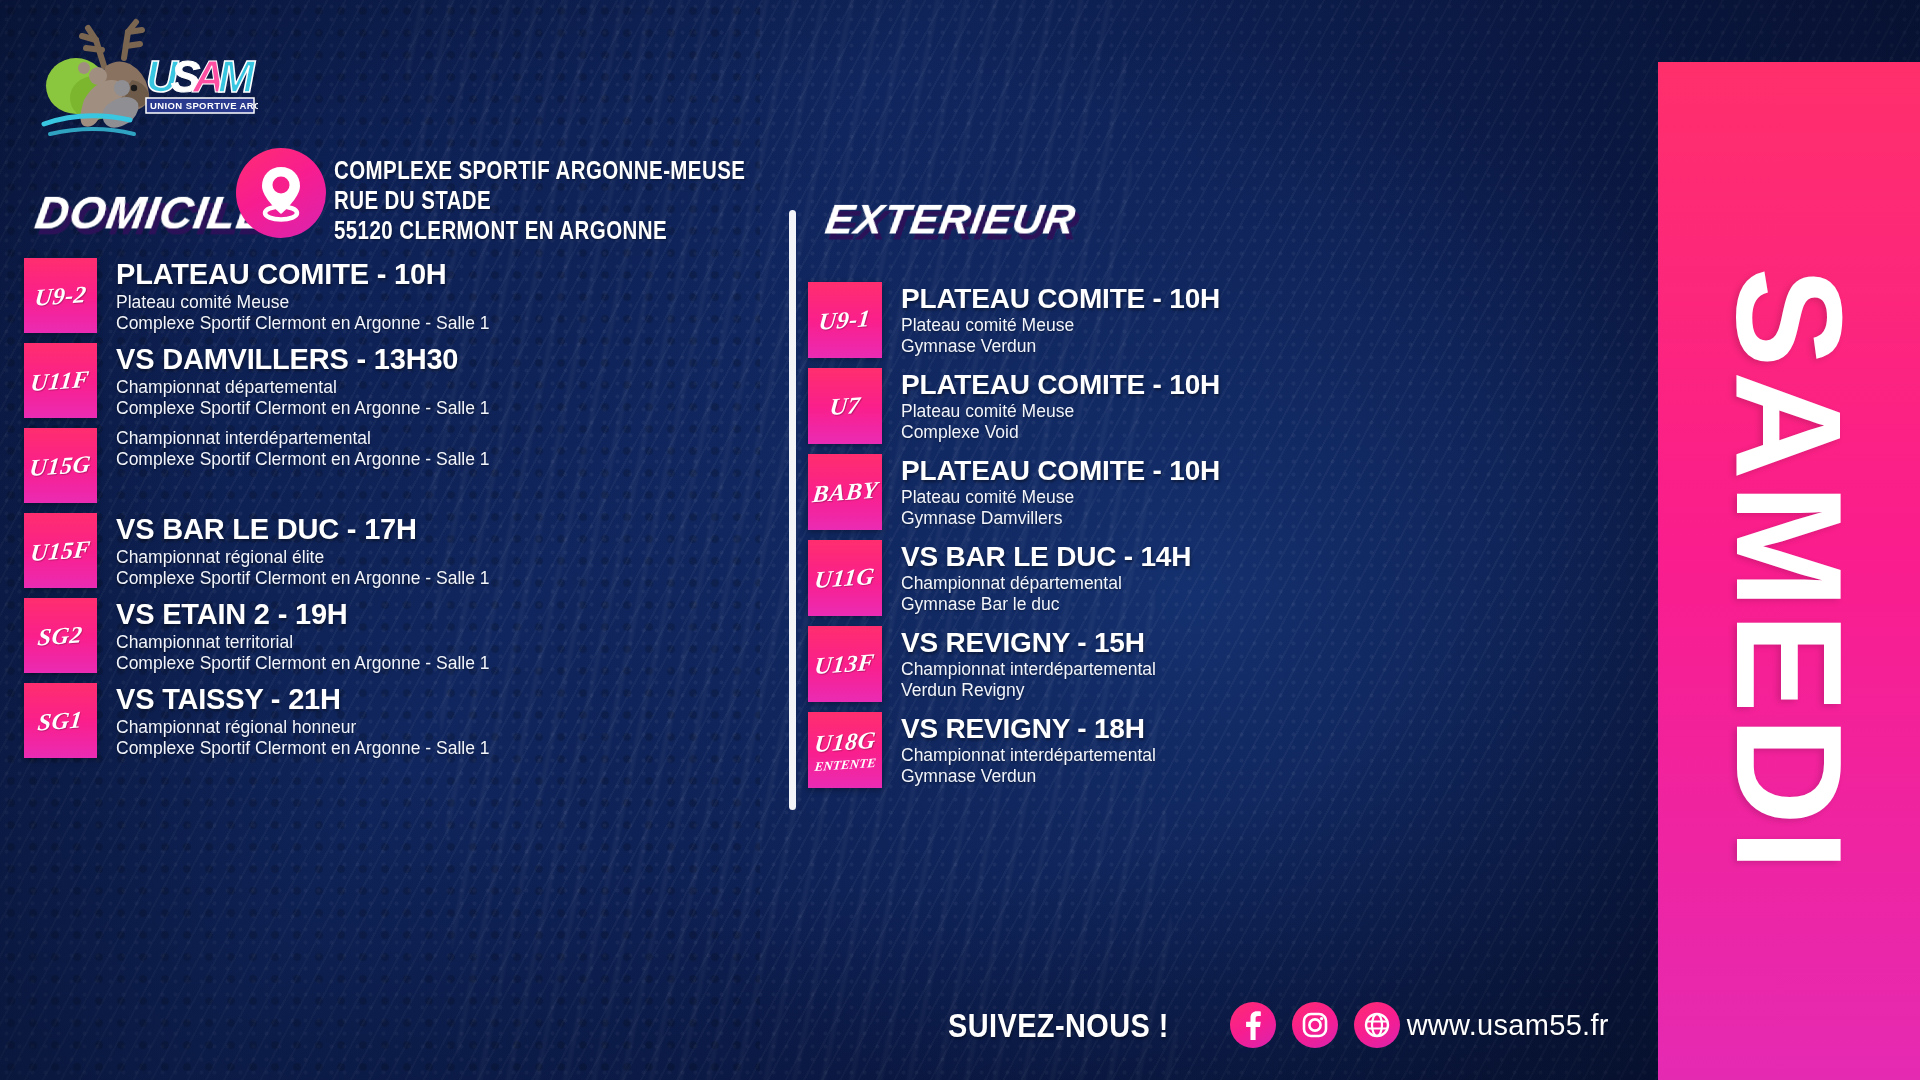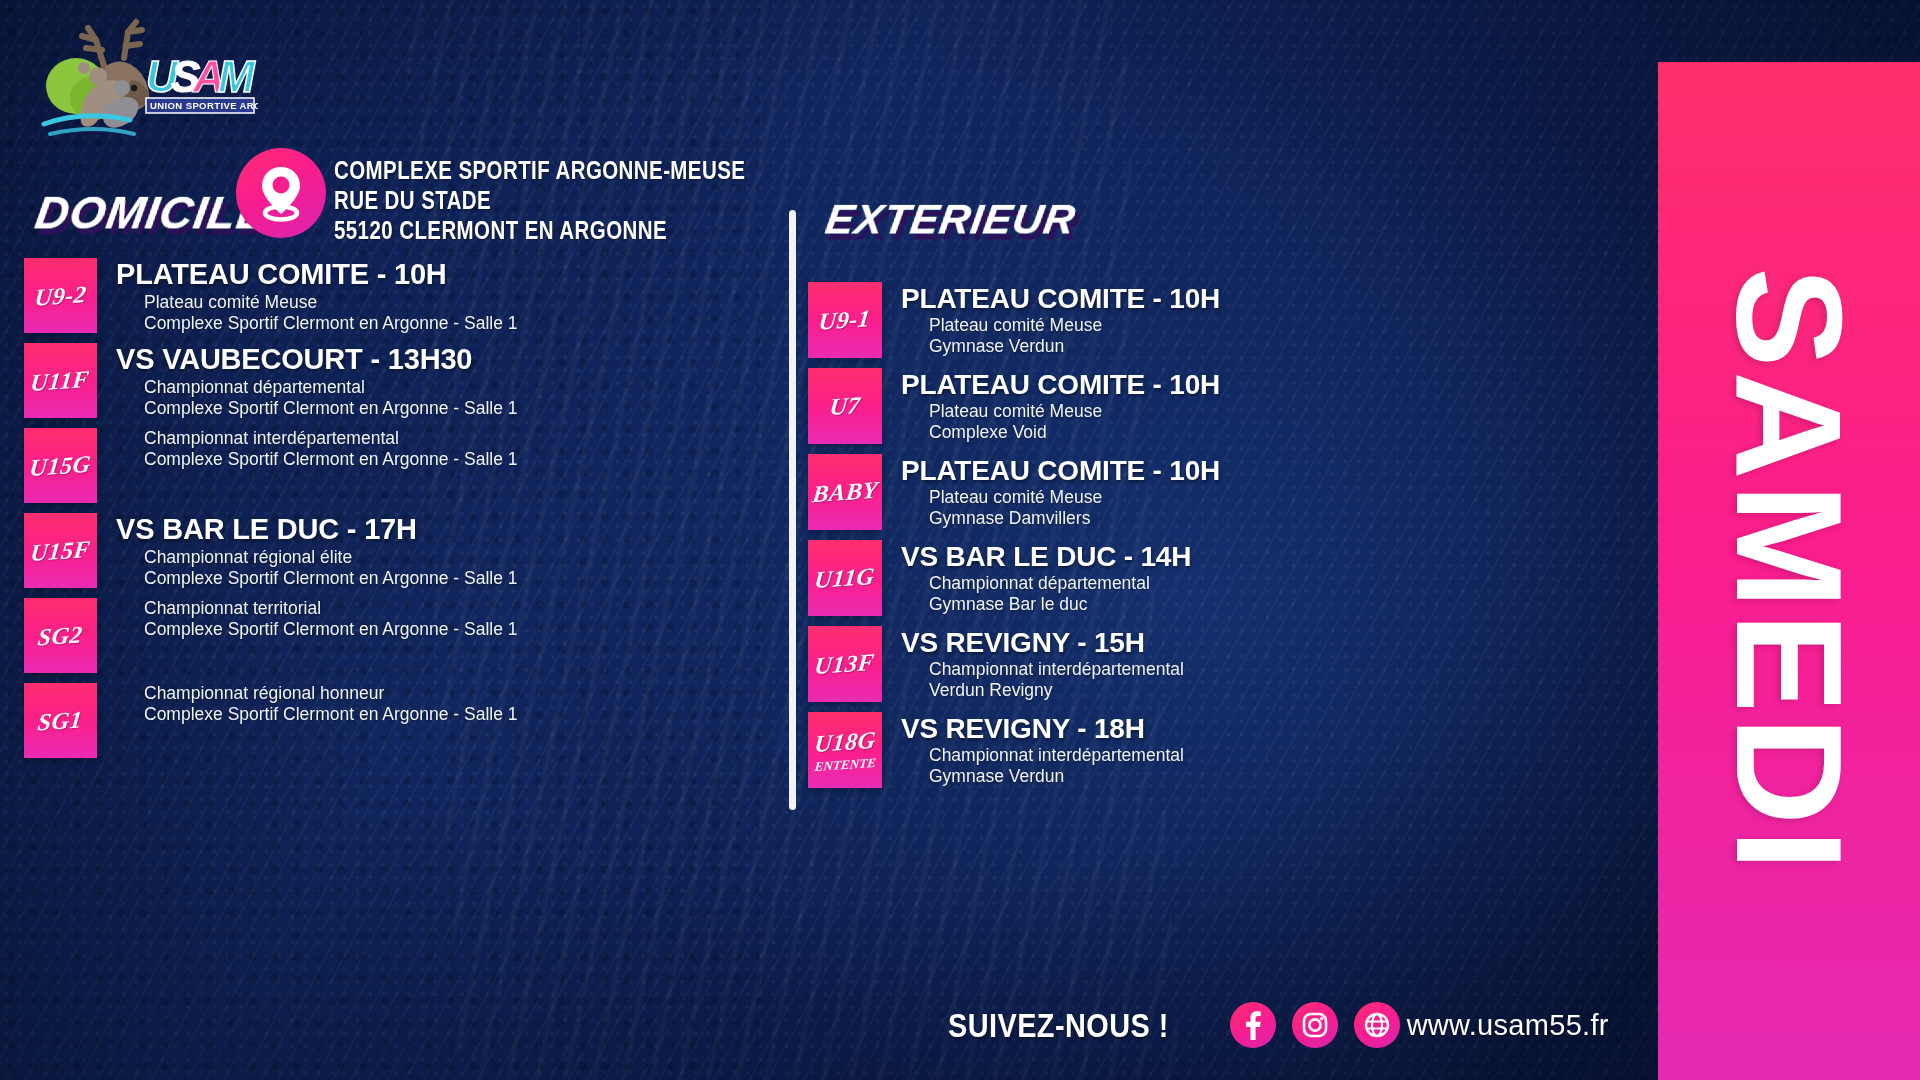--- a/index.html
+++ b/index.html
@@ -142,21 +142,20 @@
     font-family:"Liberation Sans", sans-serif;
   }
   #col-away .m-title { font-size:28px; }
   .m-line {
     color:#f2f5fb;
     font-size:17.5px;
     line-height:21px;
     white-space:nowrap;
     font-family:"Liberation Sans", sans-serif;
     text-shadow:0 1px 2px rgba(0,0,0,.4);
-    margin-left:28px;
   }
   #col-home .info { padding-top:0; }
   #col-home .m-title { margin-bottom:2px; }
 
   
   .footer { position:absolute; left:948px; top:1002px; display:flex; align-items:center; }
   .follow {
     color:#fff; font-weight:bold; font-size:34px; letter-spacing:.5px;
     transform:scaleX(.85); transform-origin:left center;
     font-family:"Liberation Sans", sans-serif;
@@ -270,21 +269,21 @@
         <div class="m-title">PLATEAU COMITE - 10H</div>
         <div class="m-line">Plateau comité Meuse</div>
         <div class="m-line">Complexe Sportif Clermont en Argonne - Salle 1</div>
       </div>
     </div>
     <div class="match">
       <div class="badge">
         <div class="badge-label">U11F</div>
       </div>
       <div class="info">
-        <div class="m-title">VS VAUBECOURT - 13H30</div>
+        <div class="m-title">VS DAMVILLERS - 13H30</div>
         <div class="m-line">Championnat départemental</div>
         <div class="m-line">Complexe Sportif Clermont en Argonne - Salle 1</div>
       </div>
     </div>
     <div class="match">
       <div class="badge">
         <div class="badge-label">U15G</div>
       </div>
       <div class="info">
         <div class="m-line">Championnat interdépartemental</div>
@@ -299,29 +298,31 @@
         <div class="m-title">VS BAR LE DUC - 17H</div>
         <div class="m-line">Championnat régional élite</div>
         <div class="m-line">Complexe Sportif Clermont en Argonne - Salle 1</div>
       </div>
     </div>
     <div class="match">
       <div class="badge">
         <div class="badge-label">SG2</div>
       </div>
       <div class="info">
+        <div class="m-title">VS ETAIN 2 - 19H</div>
         <div class="m-line">Championnat territorial</div>
         <div class="m-line">Complexe Sportif Clermont en Argonne - Salle 1</div>
       </div>
     </div>
     <div class="match">
       <div class="badge">
         <div class="badge-label">SG1</div>
       </div>
       <div class="info">
+        <div class="m-title">VS TAISSY - 21H</div>
         <div class="m-line">Championnat régional honneur</div>
         <div class="m-line">Complexe Sportif Clermont en Argonne - Salle 1</div>
       </div>
     </div>
   </div>
 
 <div class="col" id="col-away">
     <div class="match">
       <div class="badge">
         <div class="badge-label">U9-1</div>

